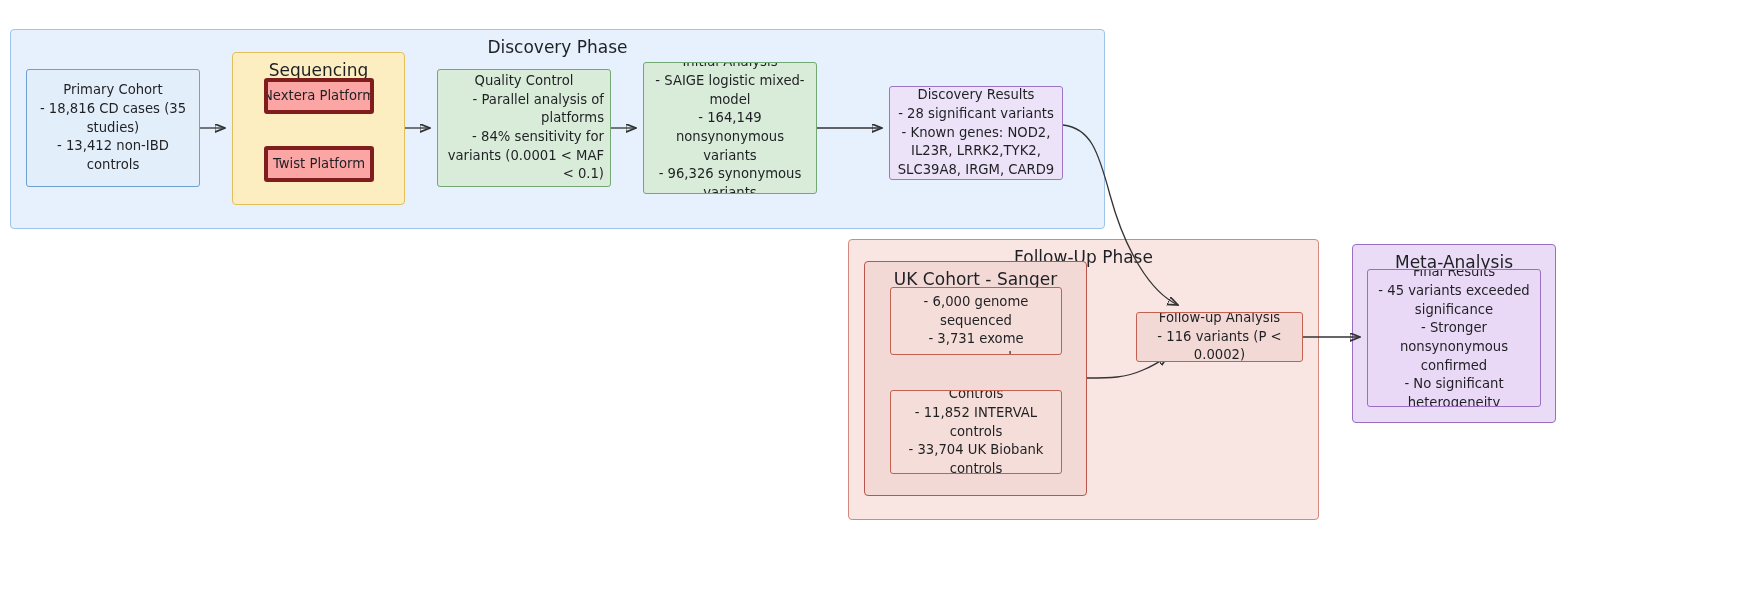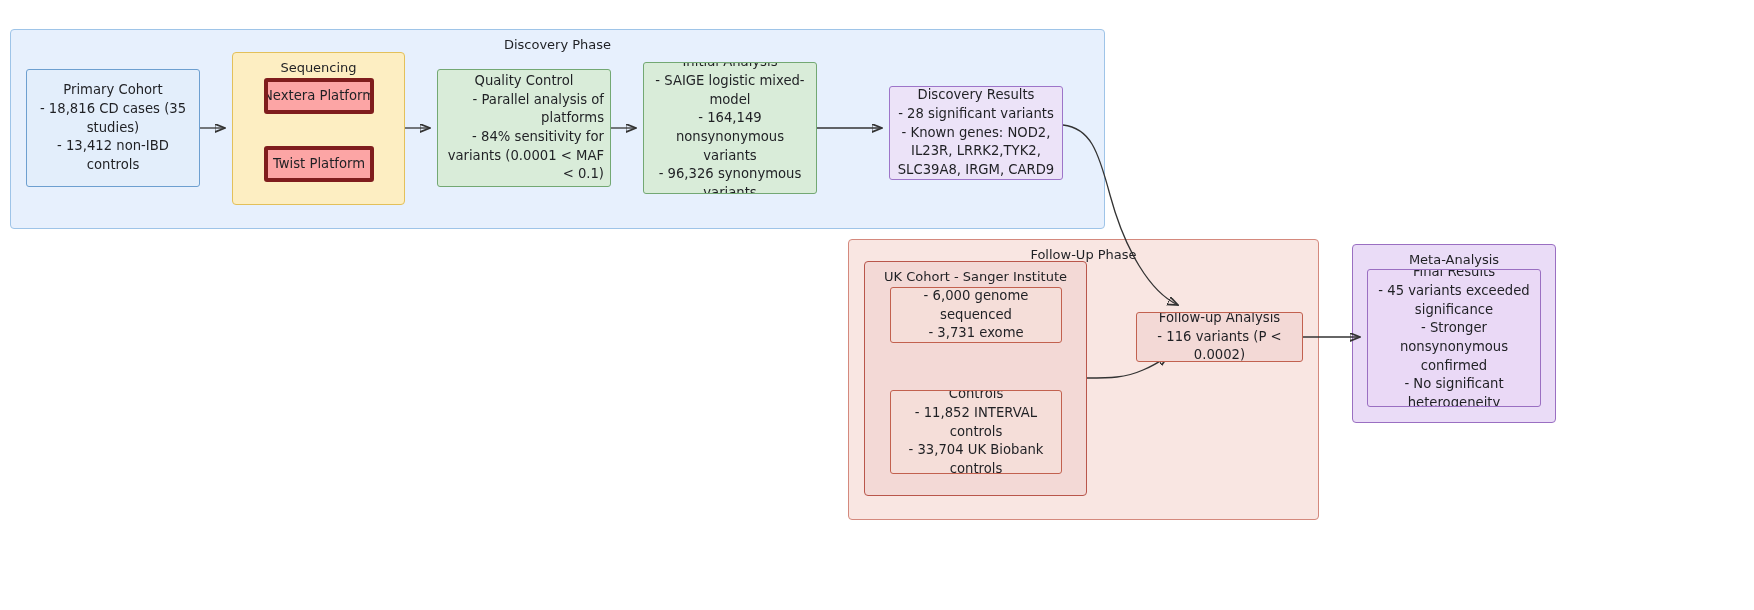--- a/index.html
+++ b/index.html
@@ -31,21 +31,21 @@
   .cluster{
     position:absolute;
     box-sizing:border-box;
     border-radius:4px;
     z-index:1;
   }
   .cluster > .cluster-label{
     position:absolute;
     left:0;right:0;
     text-align:center;
-    font-size:13px;
+    font-size:17px;
     color:#1f2024;
     top:7px;
   }
   
   .c-discovery{background:#e7f0fd;border:1px solid #9ec4e8;}
   .c-sequencing{background:#fdeec2;border:1px solid #e3c05a;}
   .c-followup{background:#f9e6e2;border:1px solid #d4897d;}
   .c-ukcohort{background:#f3d9d6;border:1px solid #b9564b;}
   .c-meta{background:#eadcf7;border:1px solid #9a6fc2;}
 
@@ -107,21 +107,21 @@
   </div>
 
   <div class="cluster c-followup" style="left:848px;top:239px;width:471px;height:281px;">
     <div class="cluster-label">Follow-Up Phase</div>
   </div>
 
   <div class="cluster c-ukcohort" style="left:864px;top:261px;width:223px;height:235px;">
     <div class="cluster-label">UK Cohort - Sanger Institute</div>
   </div>
 
-  <div class="node n-pinklight" style="left:890px;top:287px;width:172px;height:56px;padding:4px 12px;">
+  <div class="node n-pinklight" style="left:890px;top:287px;width:172px;height:68px;padding:4px 12px;">
     <div class="title">CD Cases</div>
     <div class="line">- 6,000 genome sequenced</div>
     <div class="line">- 3,731 exome sequenced</div>
   </div>
 
   <div class="node n-pinklight" style="left:890px;top:390px;width:172px;height:84px;padding:4px 5px;">
     <div class="title">Controls</div>
     <div class="line">- 11,852 INTERVAL controls</div>
     <div class="line">- 33,704 UK Biobank controls</div>
   </div>

